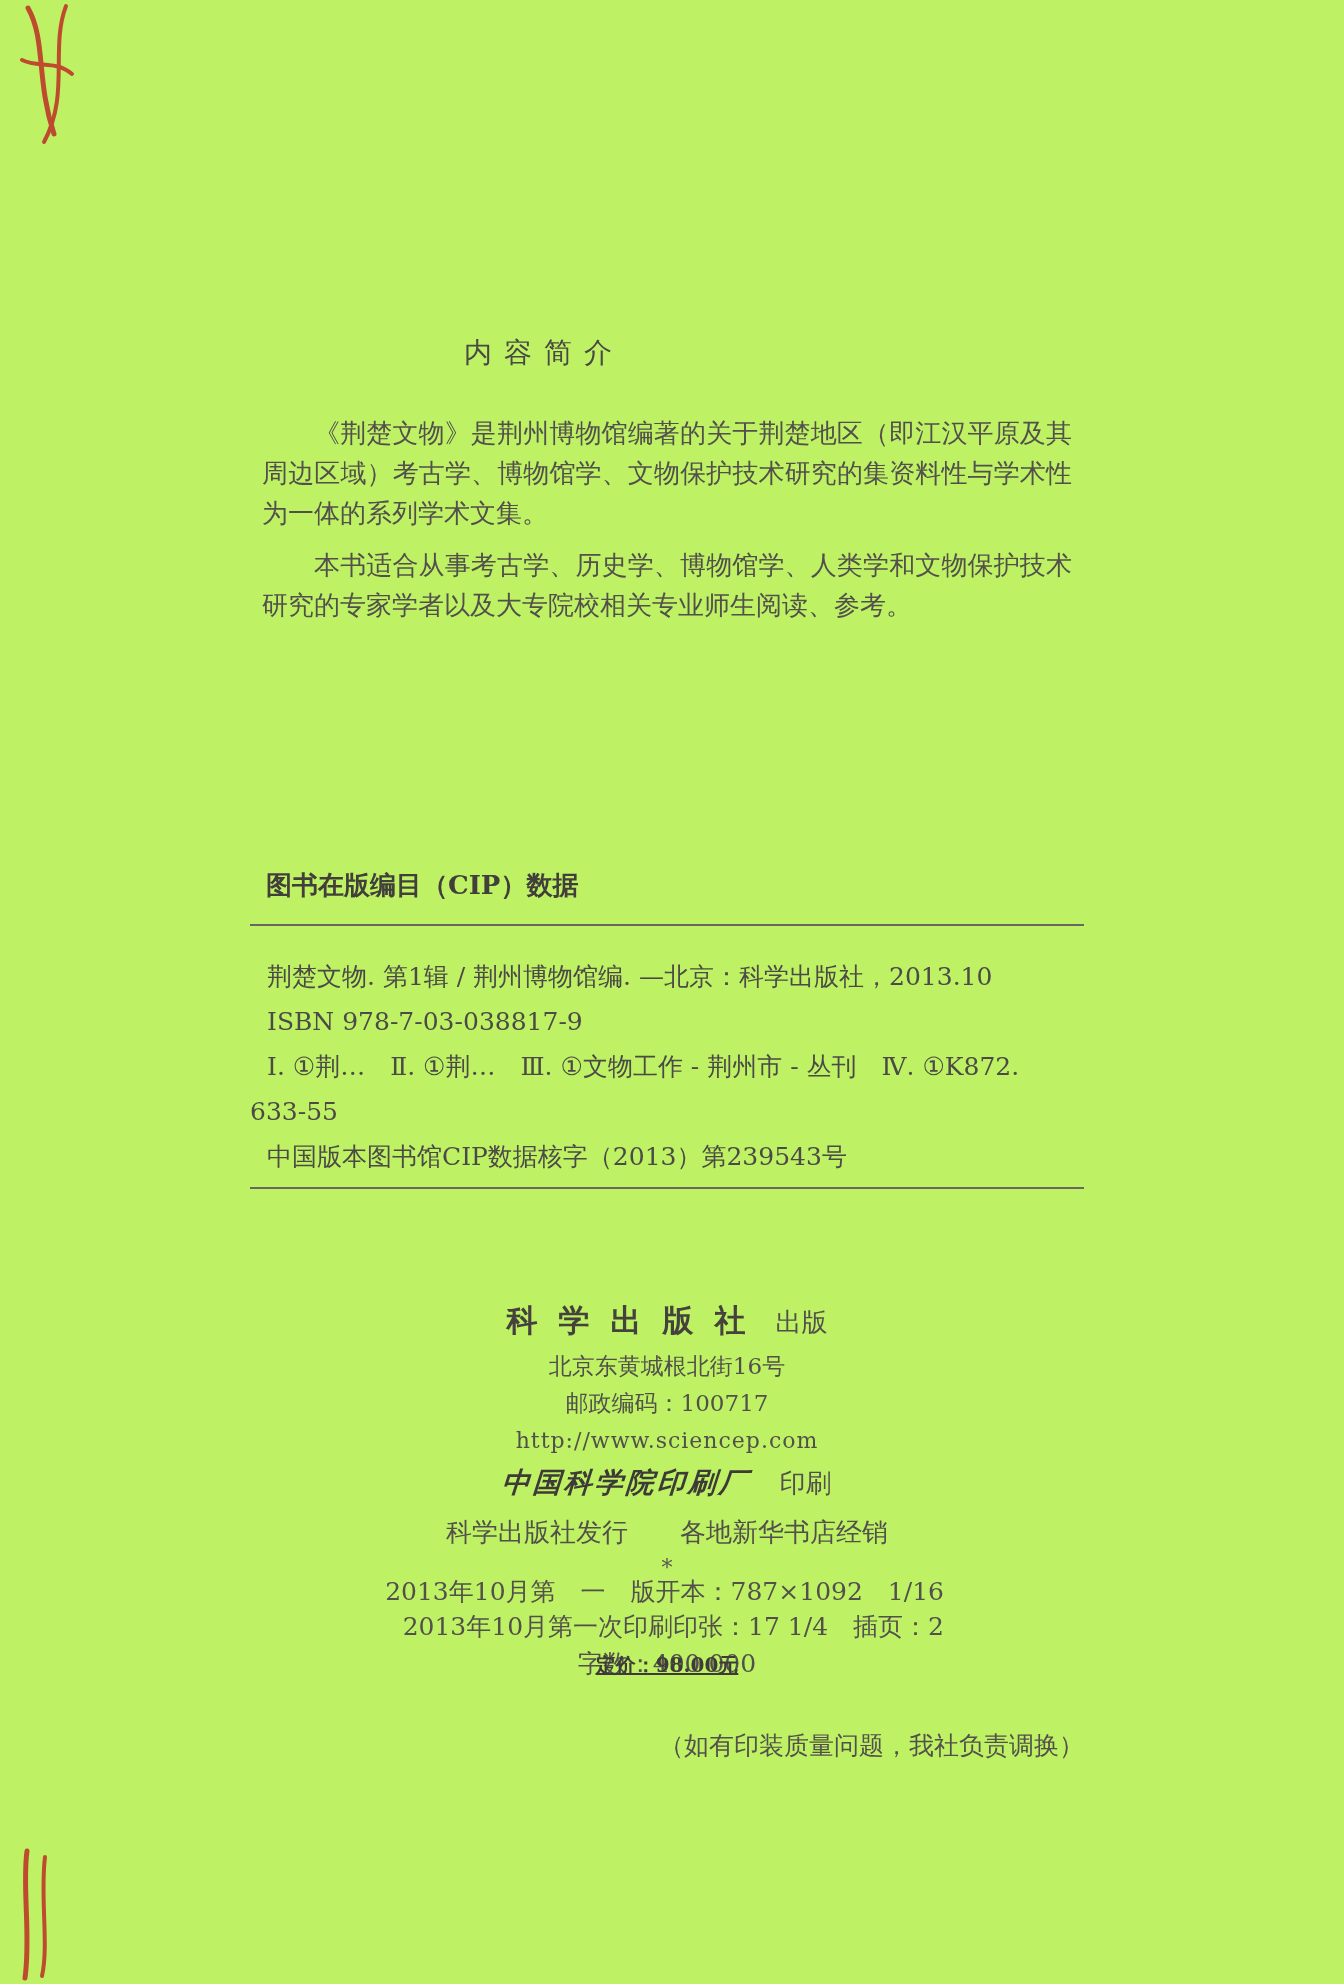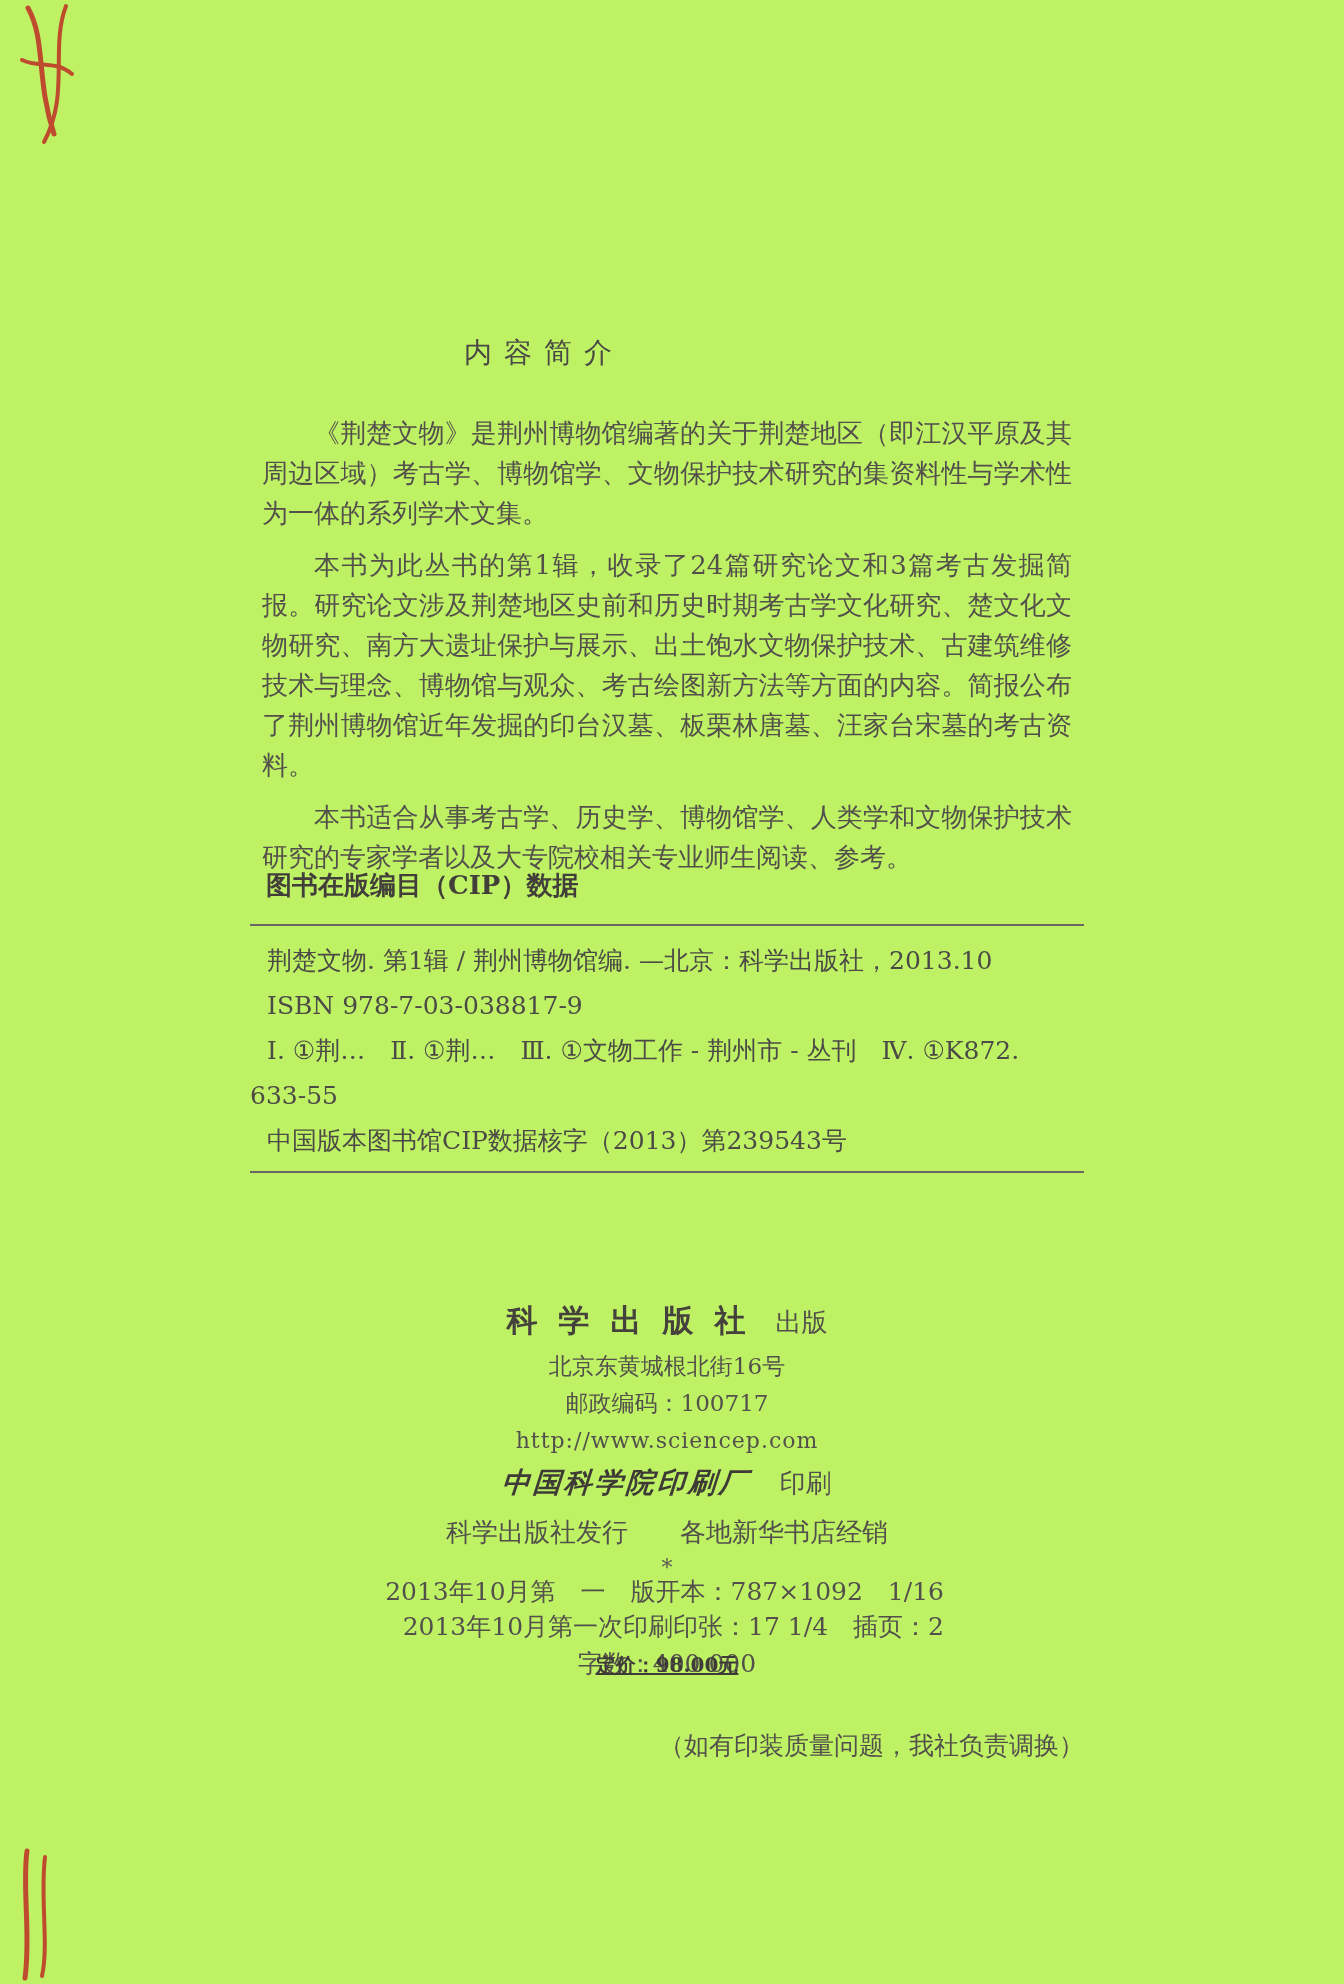--- a/index.html
+++ b/index.html
@@ -26,21 +26,21 @@
   .intro-body p { margin:12px; text-indent:2em; }
   .cip {
     position:absolute; left:250px; top:868px; width:834px;
     font-size:25px; color:#4c4a46;
   }
   .cip-heading {
     font-size:26px; font-weight:bold; color:#423f3b;
     line-height:34px; padding-left:16px; padding-bottom:22px;
     border-bottom:2px solid var(--rule);
   }
-  .cip-lines { padding-top:12px; padding-bottom:8px; border-bottom:2px solid var(--rule); }
+  .cip-lines { padding-top:28px; padding-bottom:8px; border-bottom:2px solid var(--rule); }
   .cip-line { line-height:45px; padding-left:17px; white-space:nowrap; }
   .cip-line.flush { padding-left:0; }
   .credits {
     position:absolute; left:250px; top:1172px; width:834px;
     text-align:center; font-style:italic; font-size:24px; line-height:40px;
     color:#55524d; letter-spacing:2px;
   }
   .pubblock {
     position:absolute; left:250px; top:1298px; width:834px;
     text-align:center; color:#53504c;
@@ -87,21 +87,20 @@
 
   <svg class="red-mark bl" width="50" height="139" viewBox="0 0 50 139">
     <path d="M13,6 C 8,42 17,90 11,133" fill="none" stroke="var(--red)" stroke-width="5" stroke-linecap="round"></path>
     <path d="M31,12 C 26,52 35,100 28,131" fill="none" stroke="var(--red)" stroke-width="4" stroke-linecap="round"></path>
   </svg>
 
   <div class="intro-title">内容简介</div>
 
   <div class="intro-body">
     <p>《荆楚文物》是荆州博物馆编著的关于荆楚地区（即江汉平原及其周边区域）考古学、博物馆学、文物保护技术研究的集资料性与学术性为一体的系列学术文集。</p>
-    <p>本书为此丛书的第1辑，收录了24篇研究论文和3篇考古发掘简报。研究论文涉及荆楚地区史前和历史时期考古学文化研究、楚文化文物研究、南方大遗址保护与展示、出土饱水文物保护技术、古建筑维修技术与理念、博物馆与观众、考古绘图新方法等方面的内容。简报公布了荆州博物馆近年发掘的印台汉墓、板栗林唐墓、汪家台宋墓的考古资料。</p>
     <p>本书适合从事考古学、历史学、博物馆学、人类学和文物保护技术研究的专家学者以及大专院校相关专业师生阅读、参考。</p>
   </div>
 
   <div class="cip">
     <div class="cip-heading">图书在版编目（CIP）数据</div>
     <div class="cip-lines">
       <div class="cip-line">荆楚文物. 第1辑 / 荆州博物馆编. —北京：科学出版社，2013.10</div>
       <div class="cip-line">ISBN 978-7-03-038817-9</div>
       <div class="cip-line">Ⅰ. ①荆…　Ⅱ. ①荆…　Ⅲ. ①文物工作 - 荆州市 - 丛刊　Ⅳ. ①K872.</div>
       <div class="cip-line flush">633-55</div>

